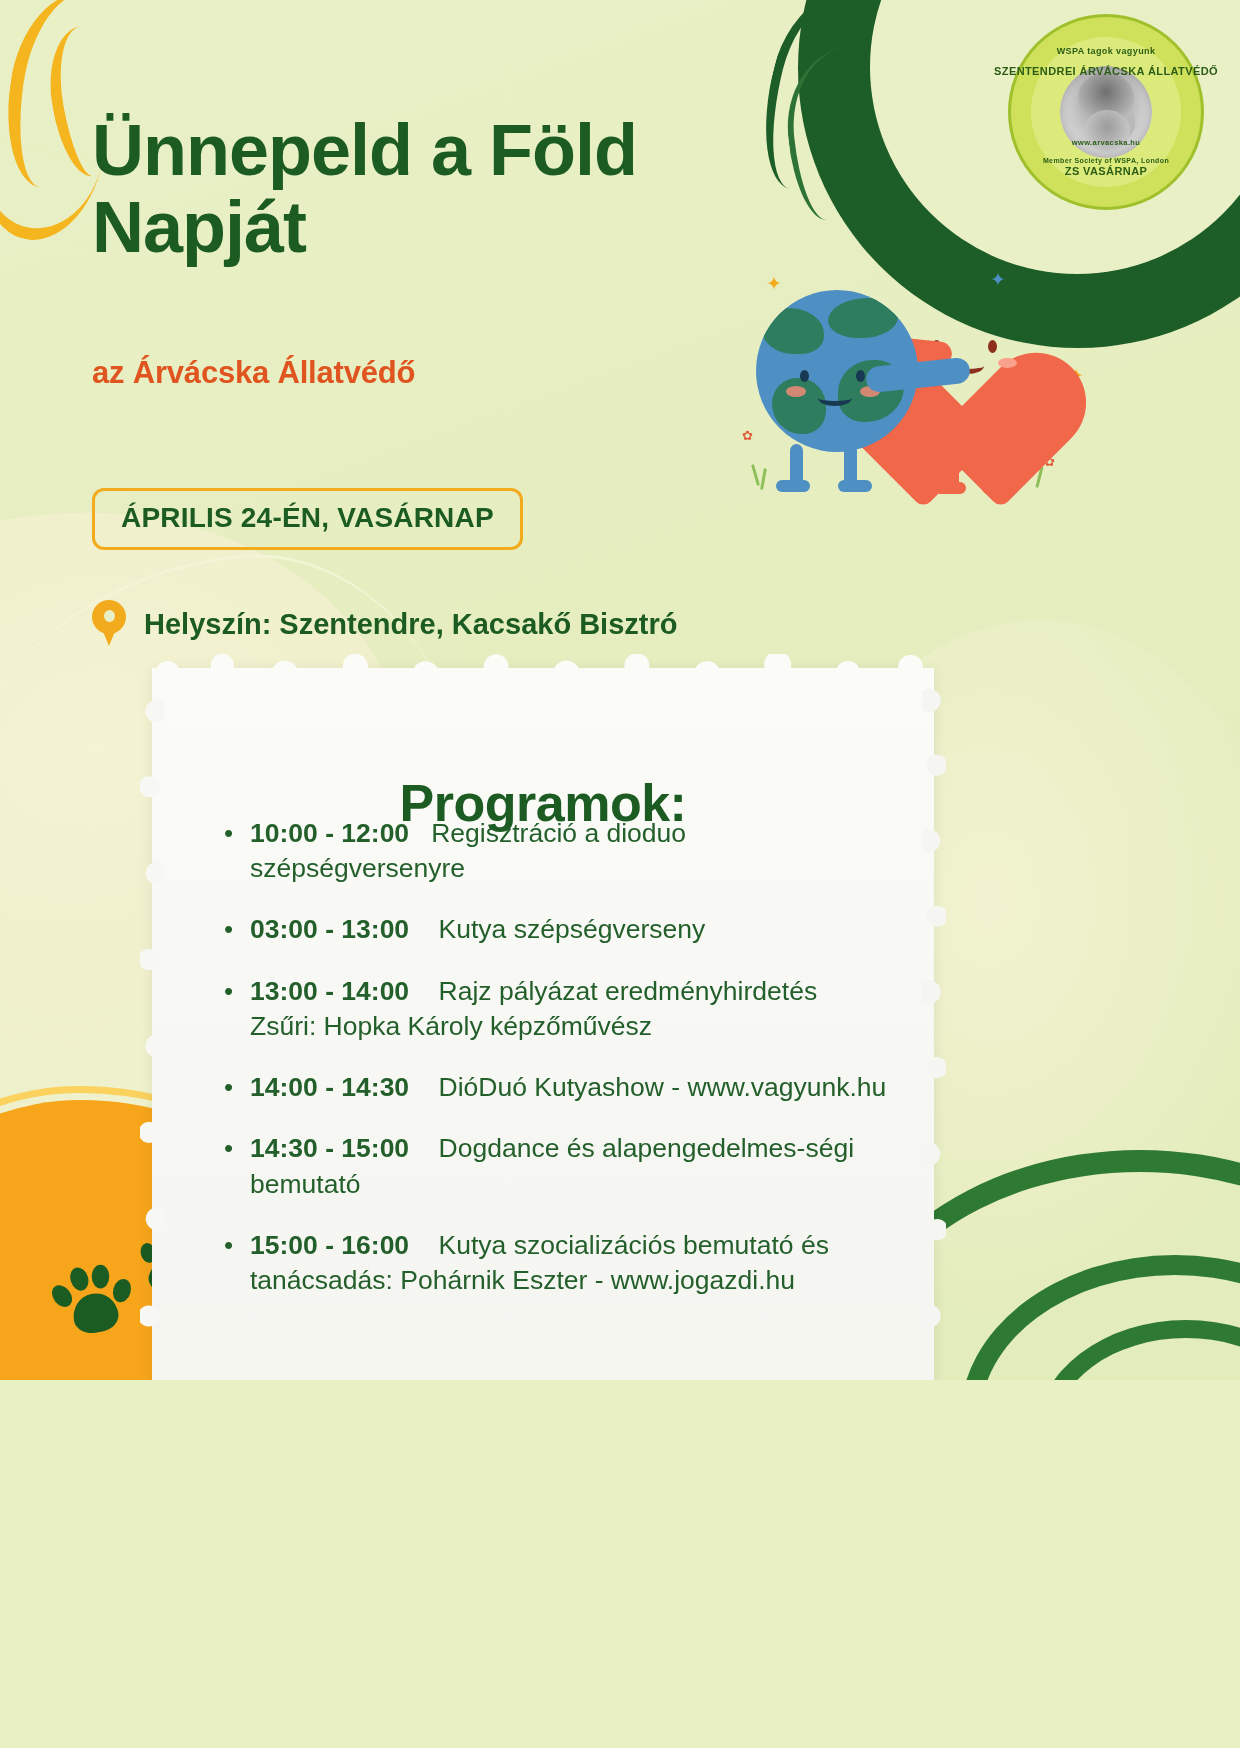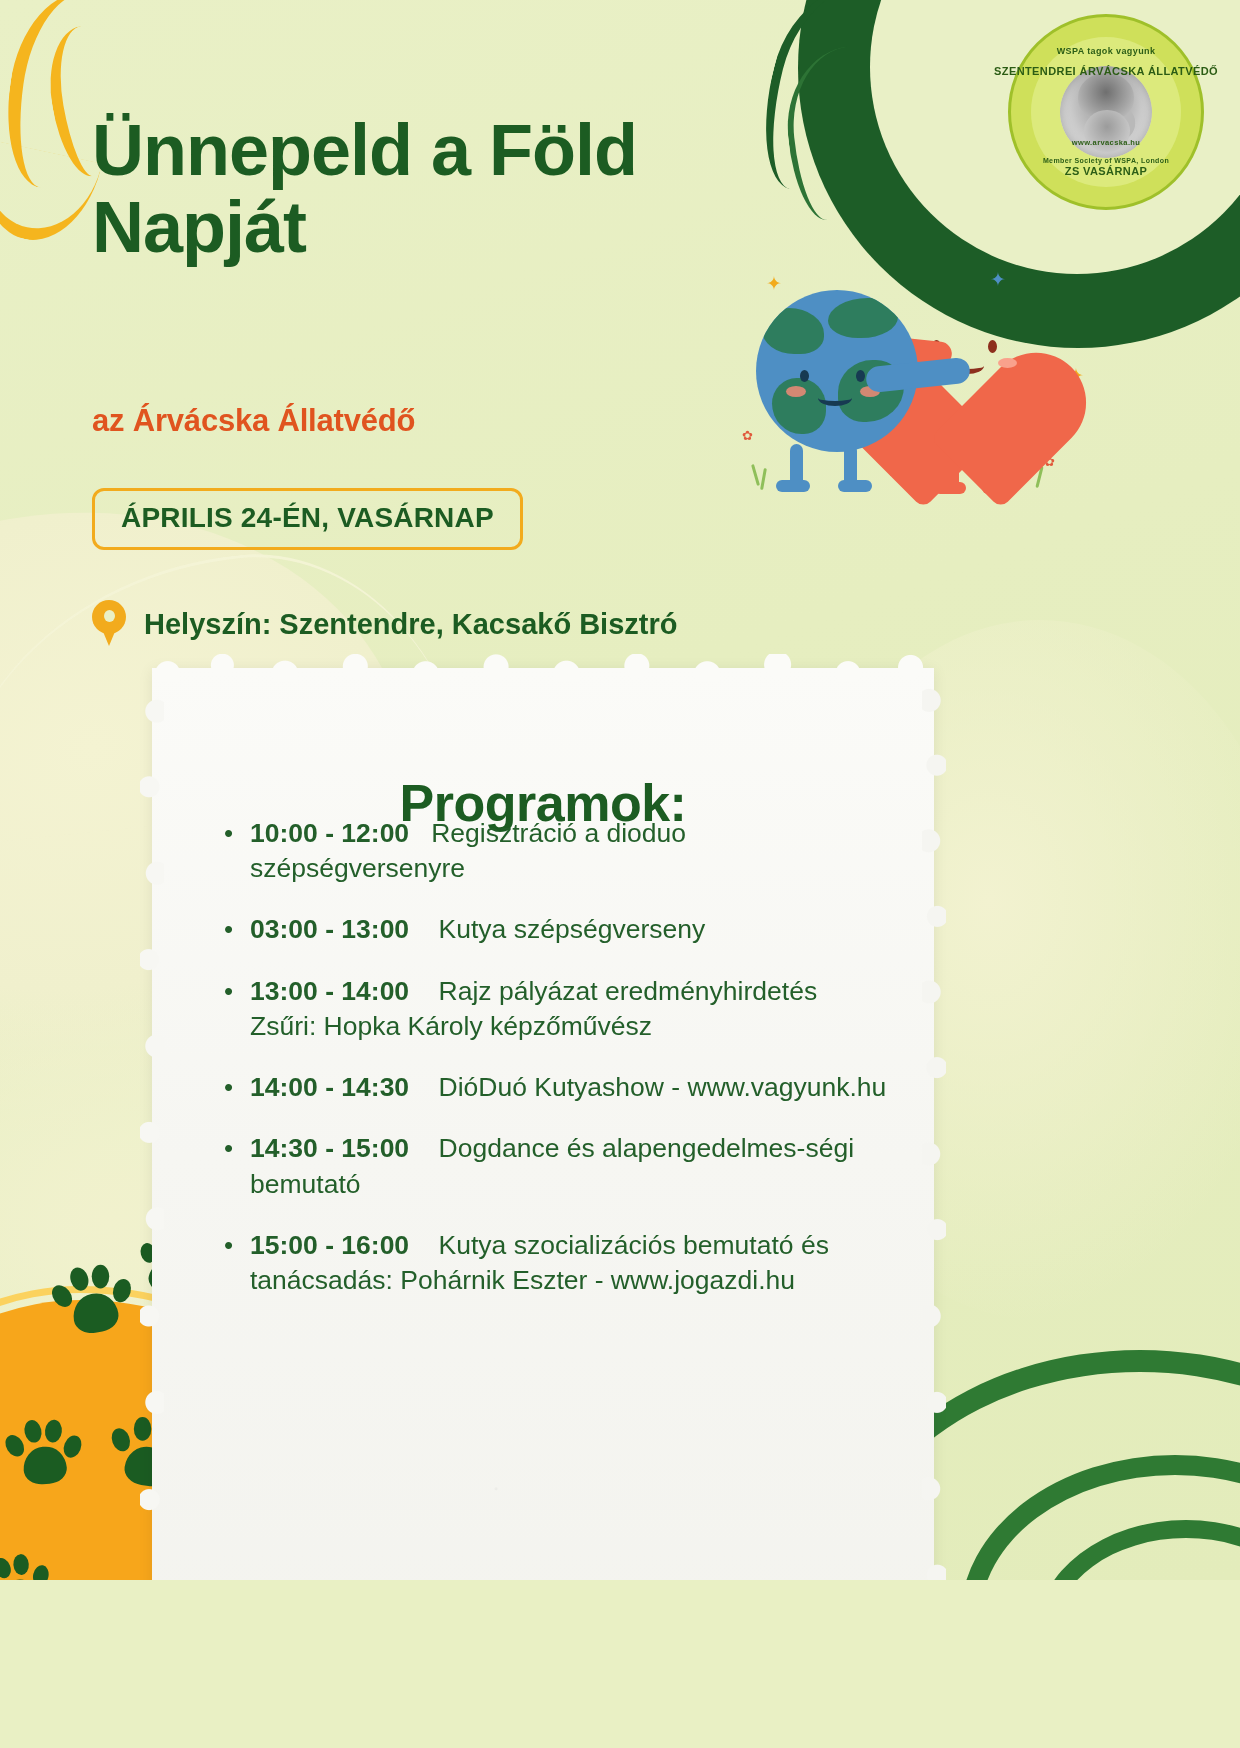--- a/index.html
+++ b/index.html
@@ -4,21 +4,21 @@
 <style>
   * { margin:0; padding:0; box-sizing:border-box; }
   html, body {
     width:1240px; height:1748px;
     font-family:"Liberation Sans", sans-serif;
     background:#e9f0c4;
     overflow:hidden;
   }
   #poster {
     position:relative;
-    width:1240px; height:1580px;
+    width:1240px; height:1380px;
     background:
       radial-gradient(ellipse 900px 700px at 18% 78%, #eef3cf 0%, #e7efc2 40%, rgba(231,239,194,0) 72%),
       linear-gradient(160deg, #e9f0c6 0%, #e6eec0 45%, #e3ecbb 100%);
     overflow:hidden;
   }
 
   
   .bg-layer { position:absolute; inset:0; pointer-events:none; }
 
   
@@ -175,21 +175,21 @@
   .headline {
     position:absolute; left:92px; top:112px;
     font-size:72px; line-height:1.07; font-weight:bold;
     color:#1c5c22; letter-spacing:-1px;
   }
   .headline .l2 { display:block; }
 
   .subhead {
     position:absolute; left:92px; top:352px;
     font-size:31px; line-height:1.33; font-weight:bold;
-    color:#e0541f; letter-spacing:-.2px;margin-top:48px;
+    color:#e0541f; letter-spacing:-.2px;
   }
 
   .date-box {
     position:absolute; left:92px; top:488px;
     border:3px solid #f2ab1d; border-radius:12px;
     padding:11px 26px 13px 26px;
     font-size:28px; font-weight:bold; color:#1c5c22;
     letter-spacing:.2px;
   }
 

